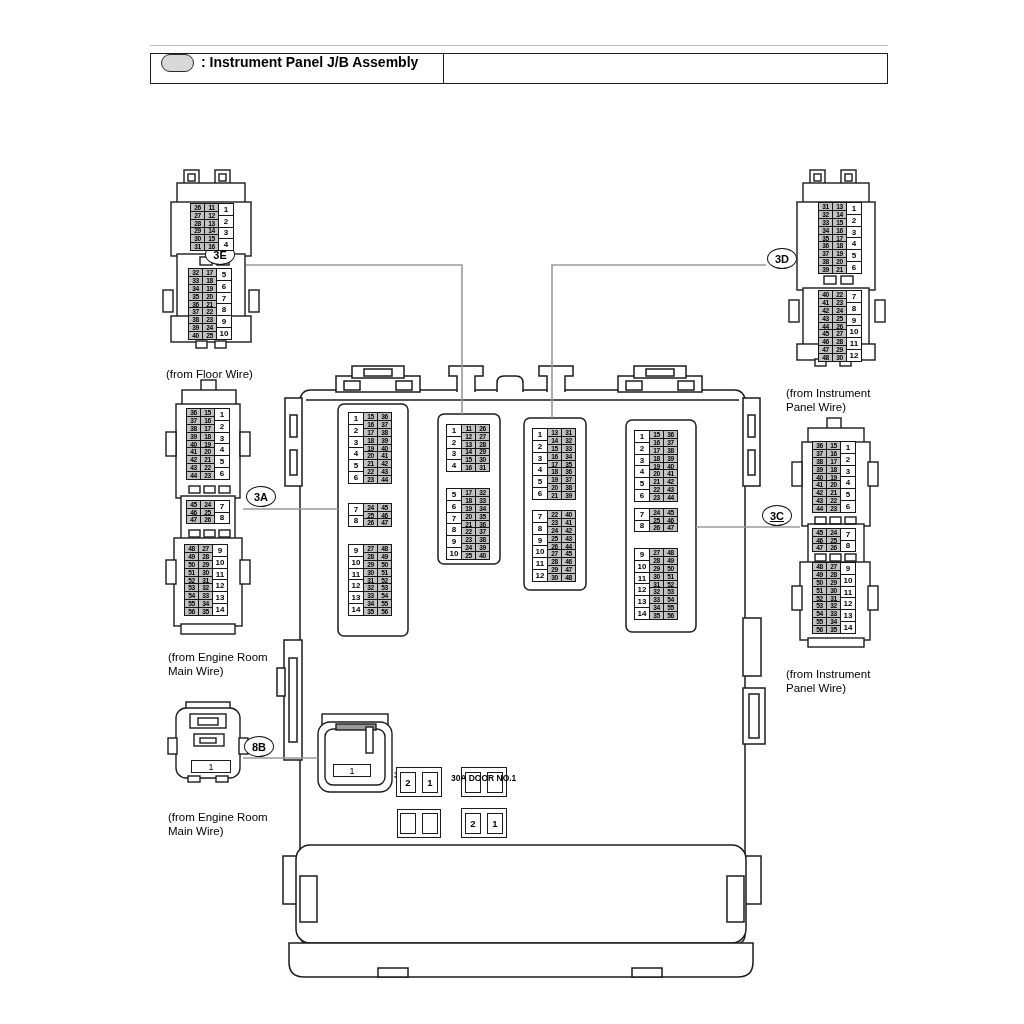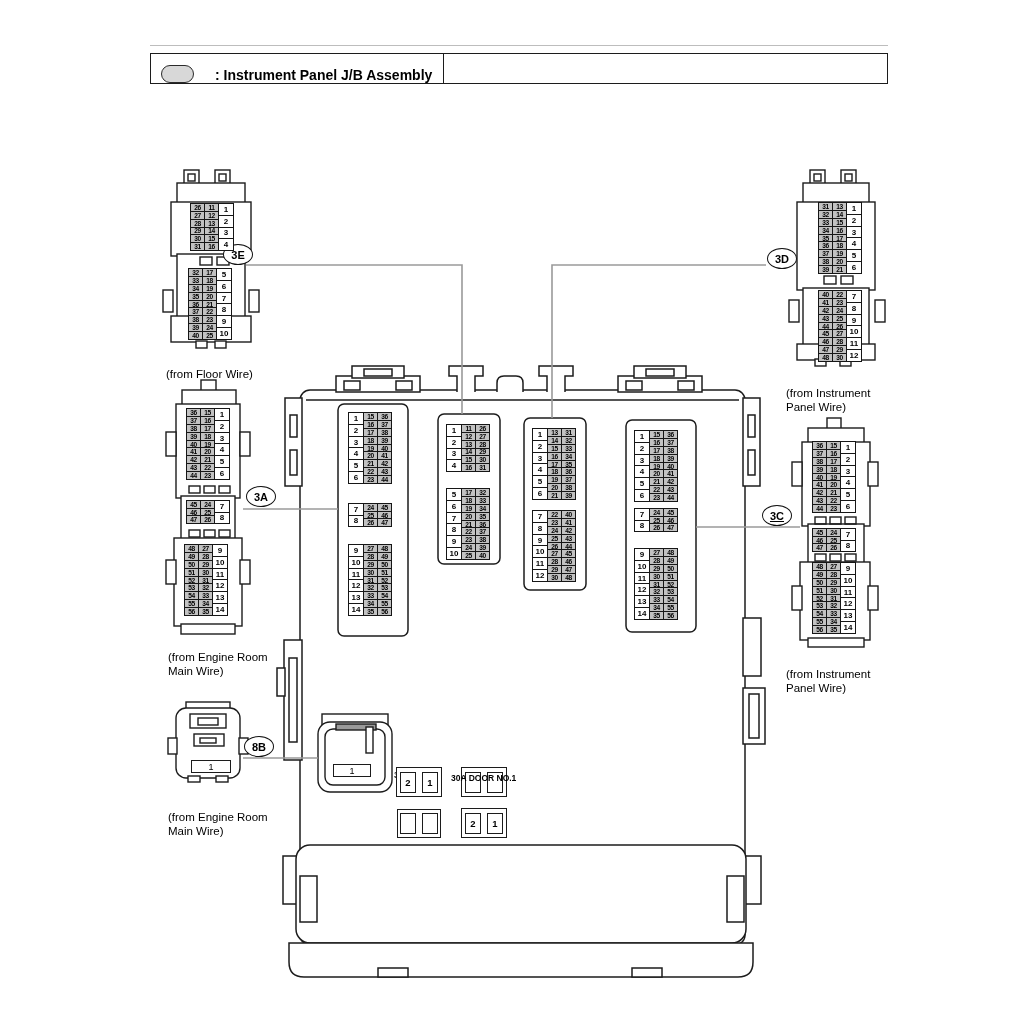--- a/index.html
+++ b/index.html
@@ -4,21 +4,21 @@
 <style>
   html,body{margin:0;padding:0;background:#fff;}
   #canvas{position:relative;width:1024px;height:1024px;background:#ffffff;
           font-family:"Liberation Sans",sans-serif;overflow:hidden;color:#000;}
   #outline-svg{position:absolute;left:0;top:0;}
 
   
   .topline{position:absolute;left:150px;top:45px;width:738px;height:1px;background:#bdbdbd;}
   .hdr{position:absolute;left:150px;top:53px;width:738px;height:31px;border:1.8px solid #1c1c1c;
        background:#fff;display:flex;align-items:stretch;box-sizing:border-box;}
-  .hdr-left{display:flex;align-items:flex-end;gap:21px;padding:0 10px;border-right:1.7px solid #1c1c1c;width:272px;}
+  .hdr-left{display:flex;align-items:flex-start;gap:7px;padding:0 10px;border-right:1.7px solid #1c1c1c;width:272px;}
   .legend-icon{width:31px;height:16px;border:1.7px solid #2a2a2a;border-radius:9px;background:#d8d8d8;flex:none;}
   .hdr-left-text{font-size:14px;font-weight:700;white-space:nowrap;}
   .hdr-title{display:flex;align-items:center;padding-left:11px;font-size:16.5px;font-weight:700;white-space:nowrap;}
 
   
   .tag{position:absolute;width:30px;height:21px;border:1.7px solid #111;border-radius:50%;
        background:#fff;display:flex;align-items:center;justify-content:center;
        font-size:11px;font-weight:700;box-sizing:border-box;}
 
   
@@ -205,21 +205,21 @@
   </svg>
 
   <div class="topline"></div>
   <div class="hdr">
     <div class="hdr-left">
       <span class="legend-icon"></span>
       <span class="hdr-left-text">: Instrument Panel J/B Assembly</span>
     </div>
   </div>
 
-  <div class="tag" style="left:223px;top:244px;">3E</div>
+  <div class="tag" style="left:205px;top:244px;">3E</div>
   <div class="tag" style="left:767px;top:248px;">3D</div>
   <div class="tag" style="left:246px;top:486px;">3A</div>
   <div class="tag" style="left:762px;top:505px;text-decoration:underline;">3C</div>
   <div class="tag" style="left:244px;top:736px;">8B</div>
 
   <div class="pinblock" style="left:190px;top:203px;height:48px;">
       <div class="shcol">
         <div class="scell">26</div>
         <div class="scell">11</div>
         <div class="scell">27</div>

